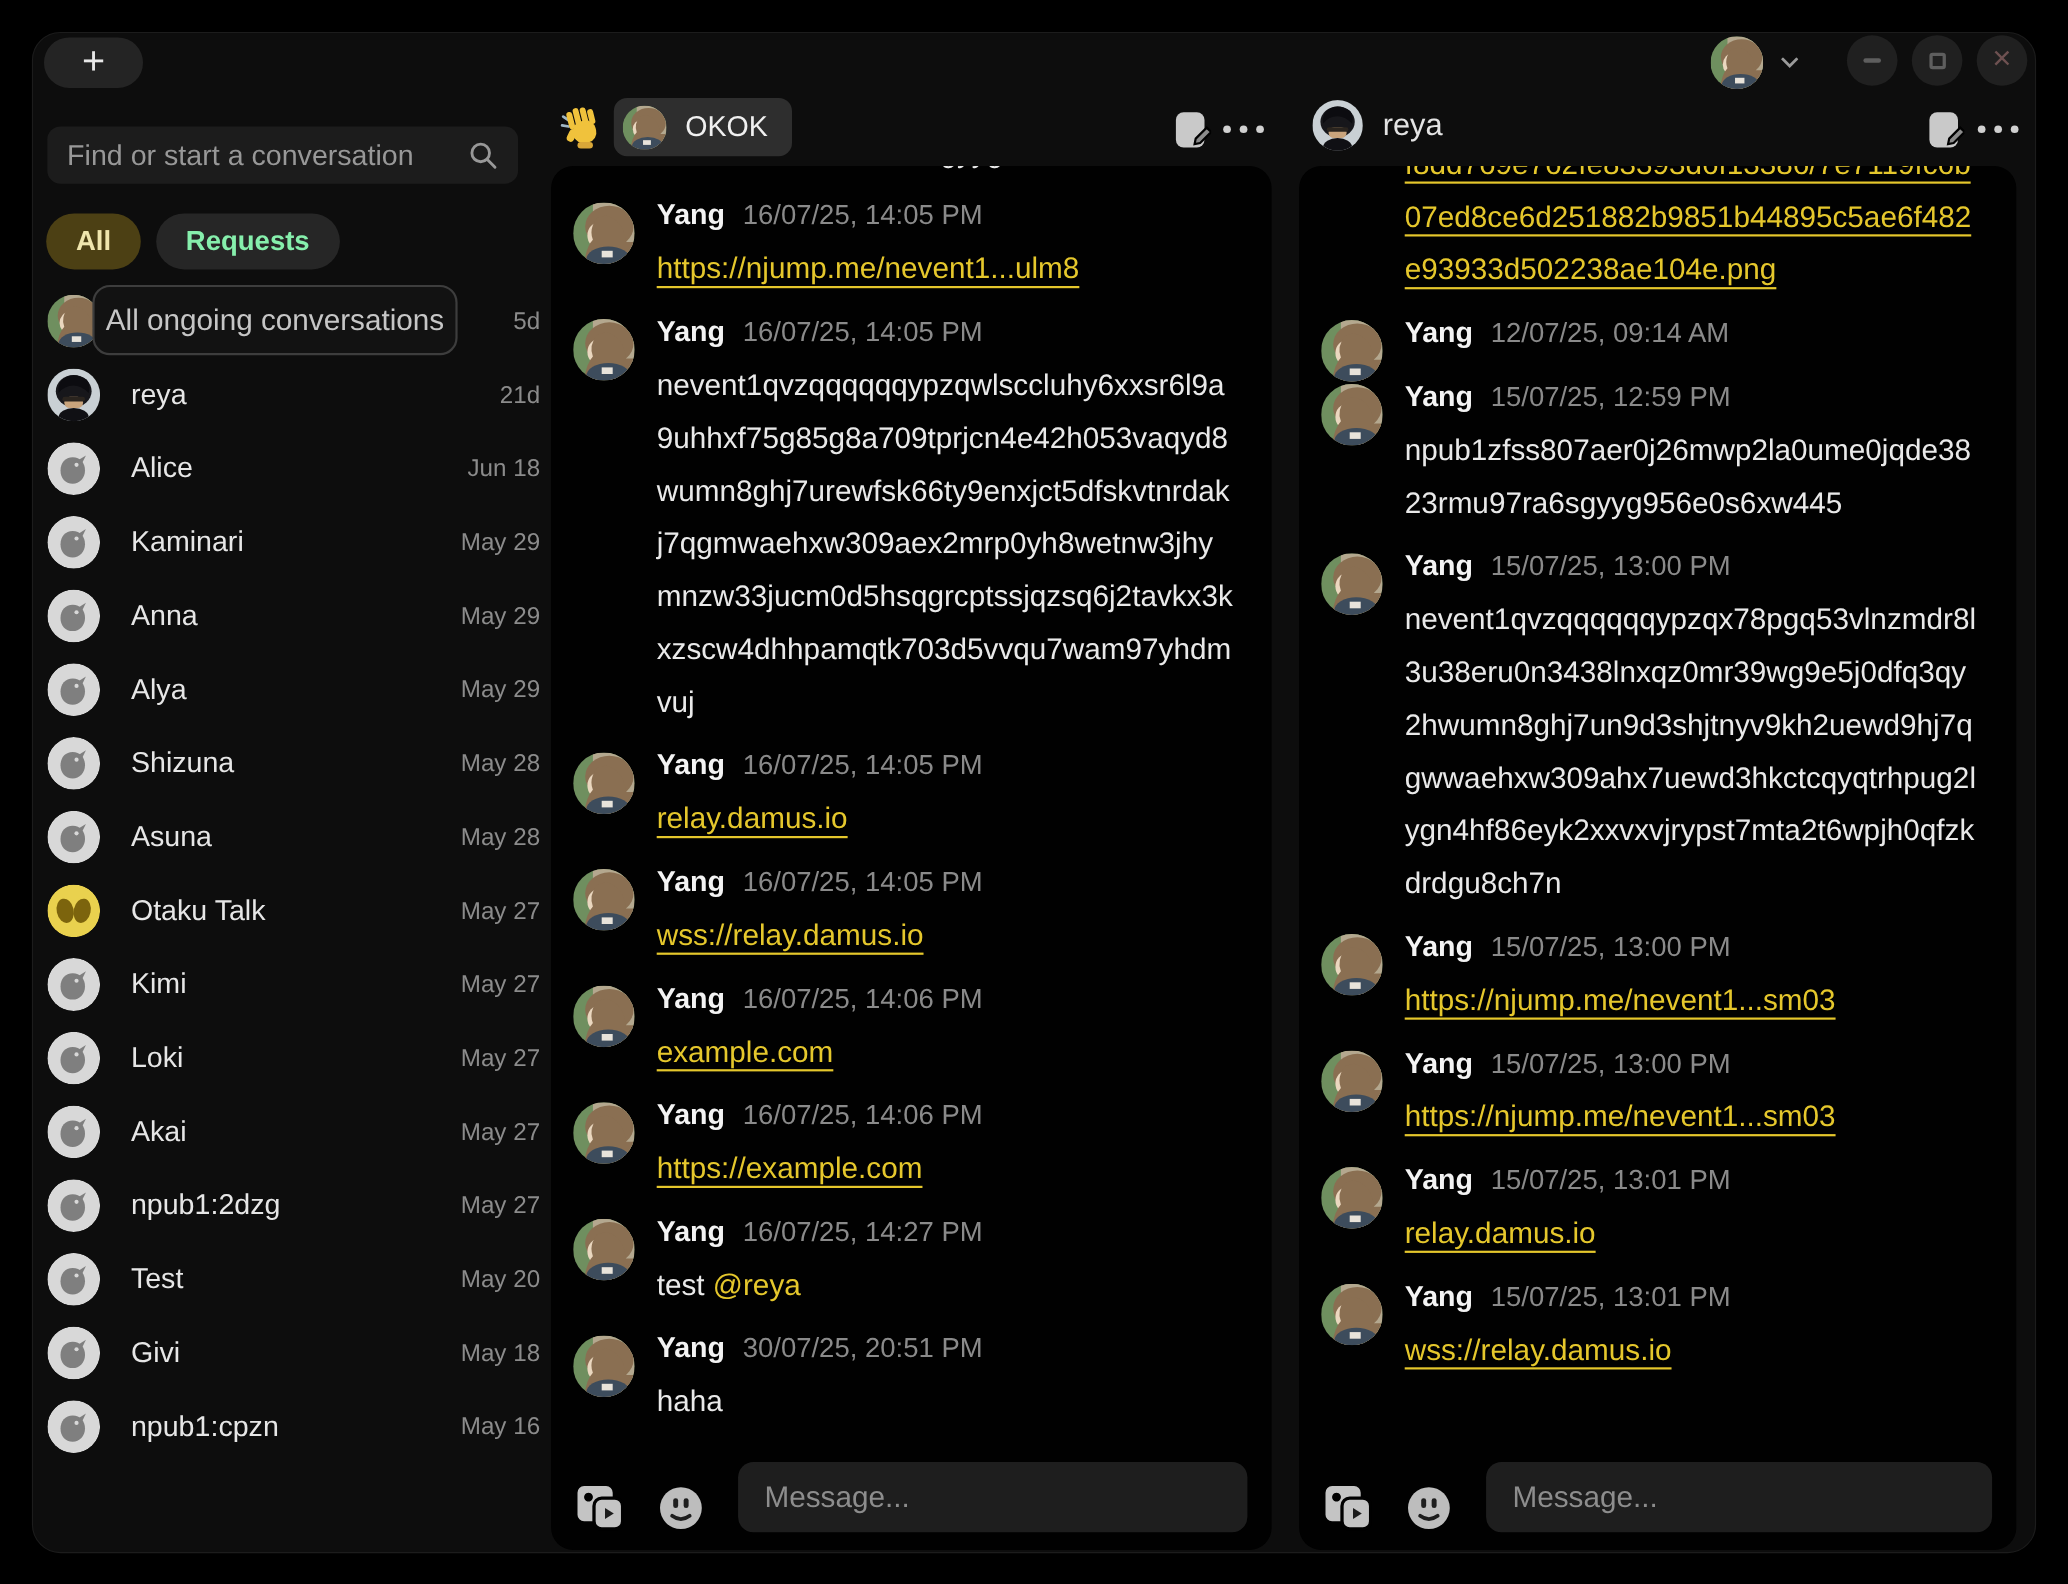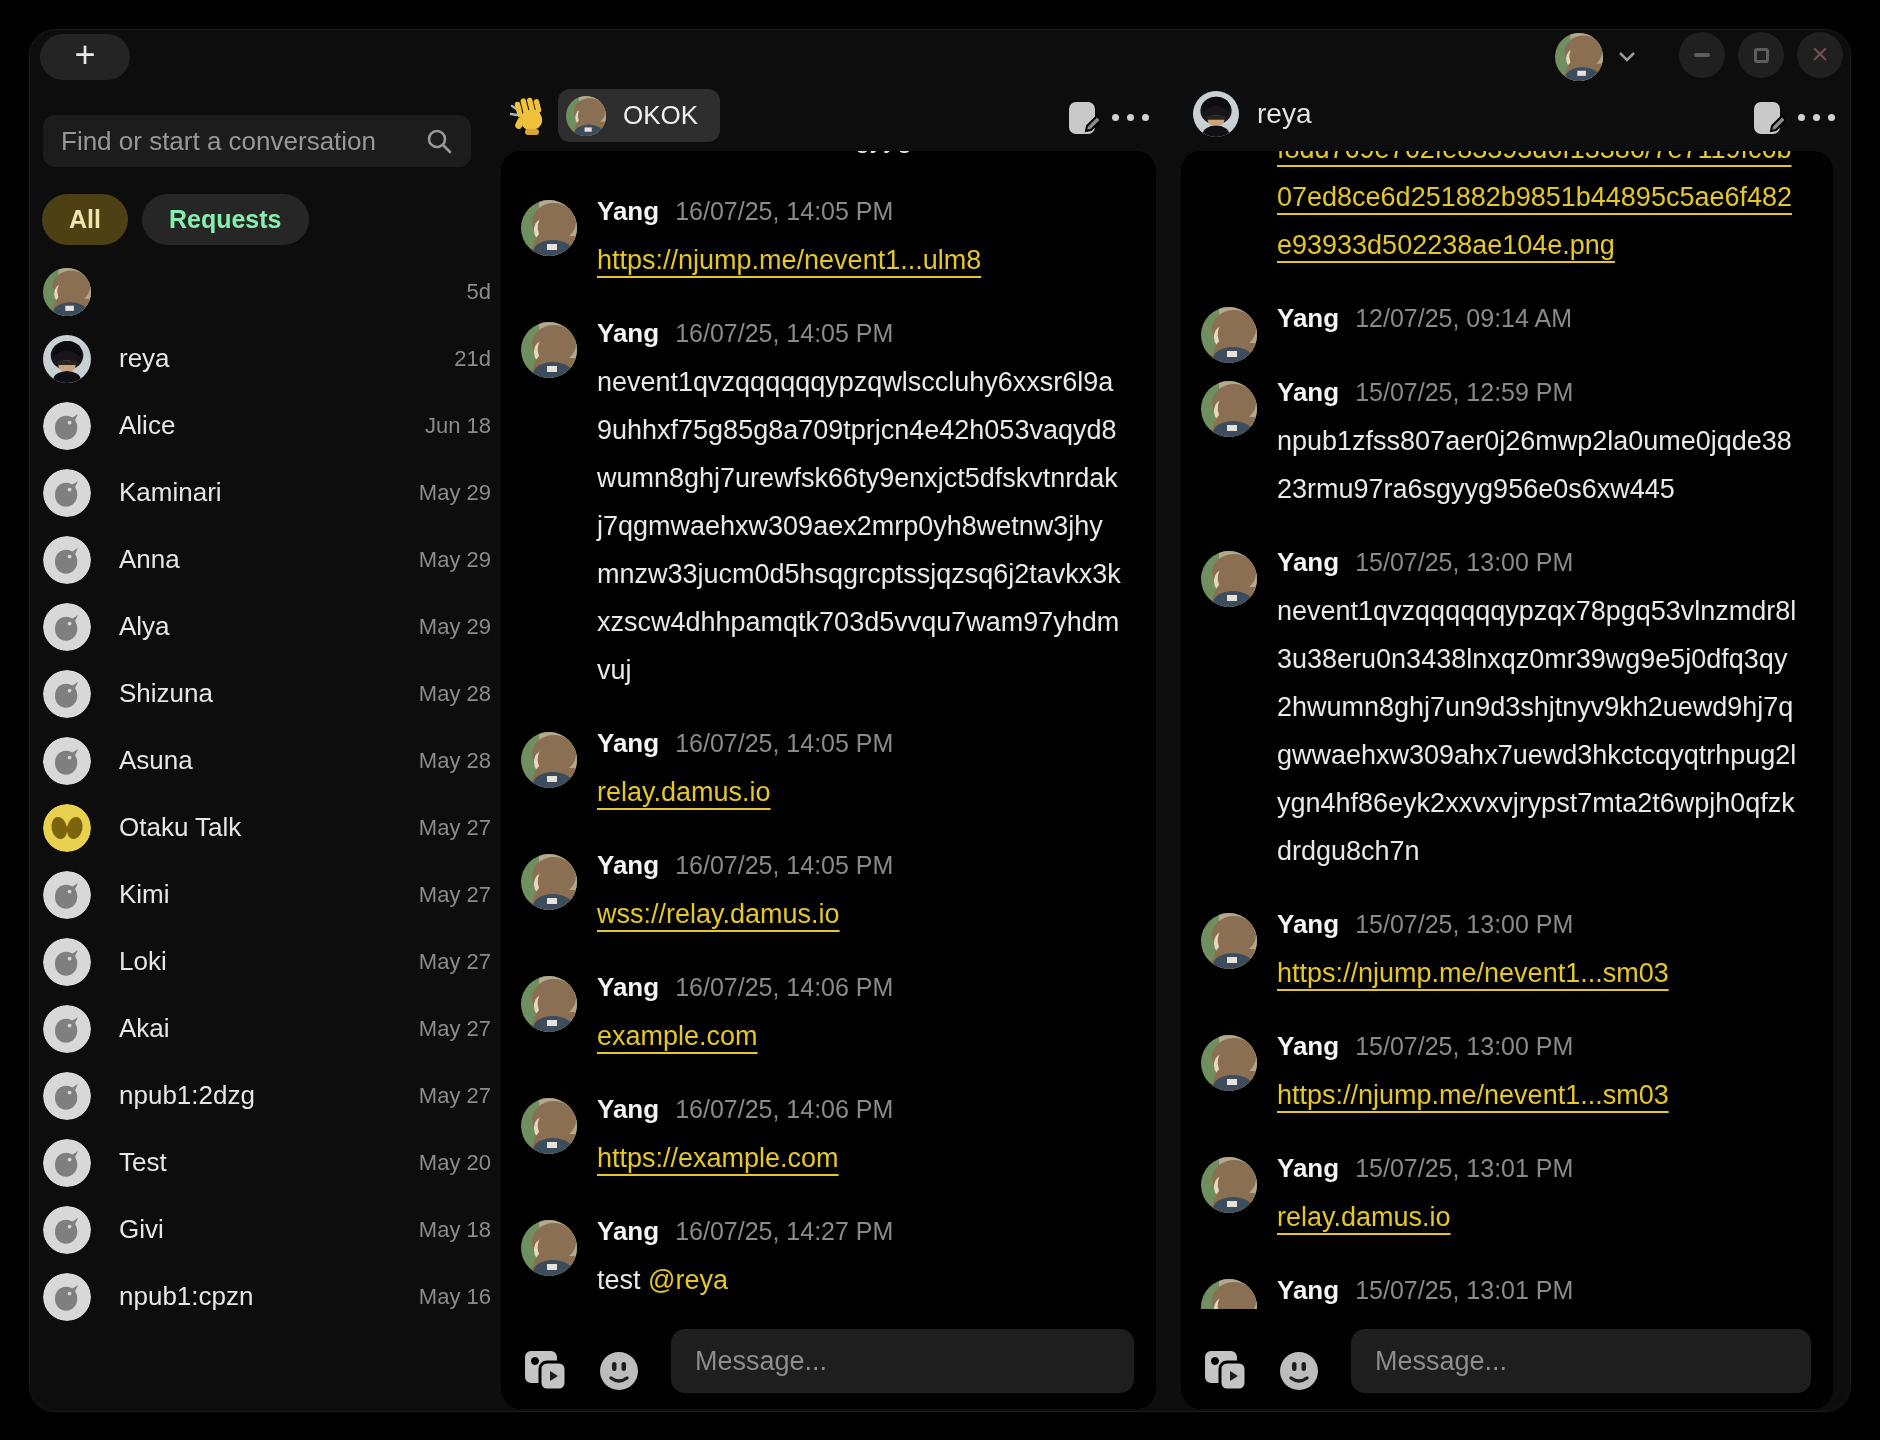--- a/index.html
+++ b/index.html
@@ -56,21 +56,21 @@
   .dt-0 { left:1082px; } .dt-1 { left:1768px; }
   .hdr-plain { position:absolute; left:1163px; top:61px; display:flex; align-items:center; gap:18px; cursor:pointer; }
   .hdr-avatar { width:46px; height:46px; border-radius:50%; overflow:hidden; }
   .hdr-name { color:#e2e2e2; font-size:28px; }
 
   
   .panel { position:absolute; top:121px; height:1258px; background:#010101; border-radius:20px; overflow:hidden; }
   .panel-0 { left:471px; width:655px; }
   .panel-1 { left:1151px; width:652px; }
   .messages { position:absolute; left:20px; right:34px; top:0; bottom:100px; overflow:hidden; }
-  .msg { position:relative; padding-left:76px; margin-top:34px; }
+  .msg { position:relative; padding-left:76px; margin-top:18px; }
   .msg-avatar { position:absolute; left:0; top:4px; width:56px; height:56px; border-radius:50%; overflow:hidden; }
   .msg-head { display:flex; align-items:baseline; gap:16px; height:40px; }
   .msg-sender { color:#f3f3f3; font-size:26px; font-weight:bold; }
   .msg-time { color:#8a8a8a; font-size:25px; }
   .msg-body { color:#e9e9e9; font-size:27px; line-height:48px; word-break:break-all; }
   .link { color:#e5c72c; text-decoration:underline; text-underline-offset:7px; text-decoration-thickness:2px; cursor:pointer; }
   .mention { color:#e5c72c; cursor:pointer; }
   .msg.clip-desc { margin-top:-37px; }
   .msg.clip-desc .msg-body { margin-left:258px; }
   .msg.clip-half { margin-top:-26px; }
@@ -325,20 +325,23 @@
             <path d="M27 16 C35 16 40 22 40 30 C40 38 34 44 27 44 C19 44 14 38 14 30 C14 22 19 16 27 16 Z" fill="#7f7f7f"></path>
             <path d="M33 19 L41 14 L36 24 Z" fill="#7f7f7f"></path>
             <circle cx="31" cy="24" r="2.2" fill="#d8d8d8"></circle>
           </svg>
         </span>
         <span class="conv-name">npub1:cpzn</span>
         <span class="conv-date">May 16</span>
       </div>
     </div>
 
+  <div class="tooltip">
+    <span>All ongoing conversations</span>
+  </div>
 
   <svg class="wave" viewBox="0 0 40 40">
     <line x1="3" y1="10" x2="9" y2="14" stroke="#9fb6c4" stroke-width="2.5" stroke-linecap="round"></line>
     <line x1="2" y1="18" x2="8" y2="19" stroke="#9fb6c4" stroke-width="2.5" stroke-linecap="round"></line>
     <g transform="rotate(-14 22 24)" fill="#f0c23c">
       <rect x="12" y="14" width="21" height="20" rx="9"></rect>
       <rect x="10" y="3" width="5.4" height="16" rx="2.7"></rect>
       <rect x="16.4" y="1" width="5.4" height="18" rx="2.7"></rect>
       <rect x="22.8" y="2" width="5.4" height="17" rx="2.7"></rect>
       <rect x="29" y="5" width="5.4" height="14" rx="2.7"></rect>

